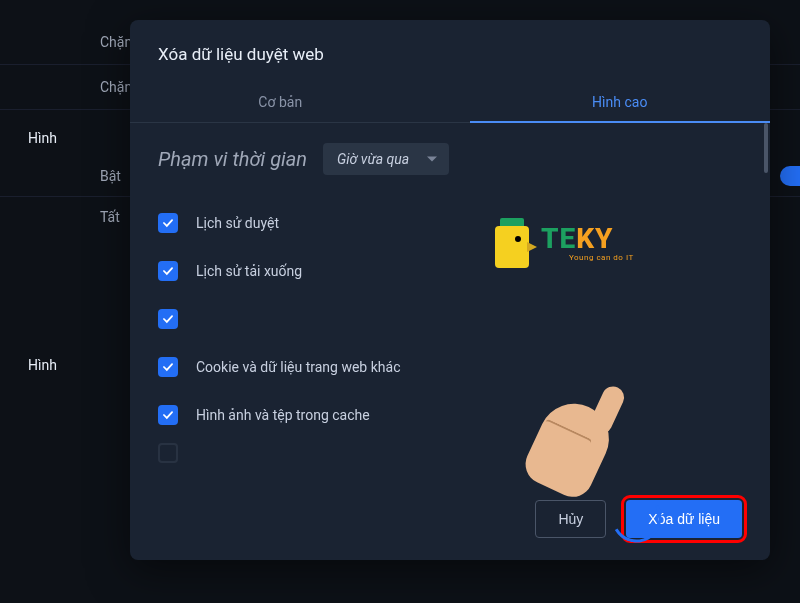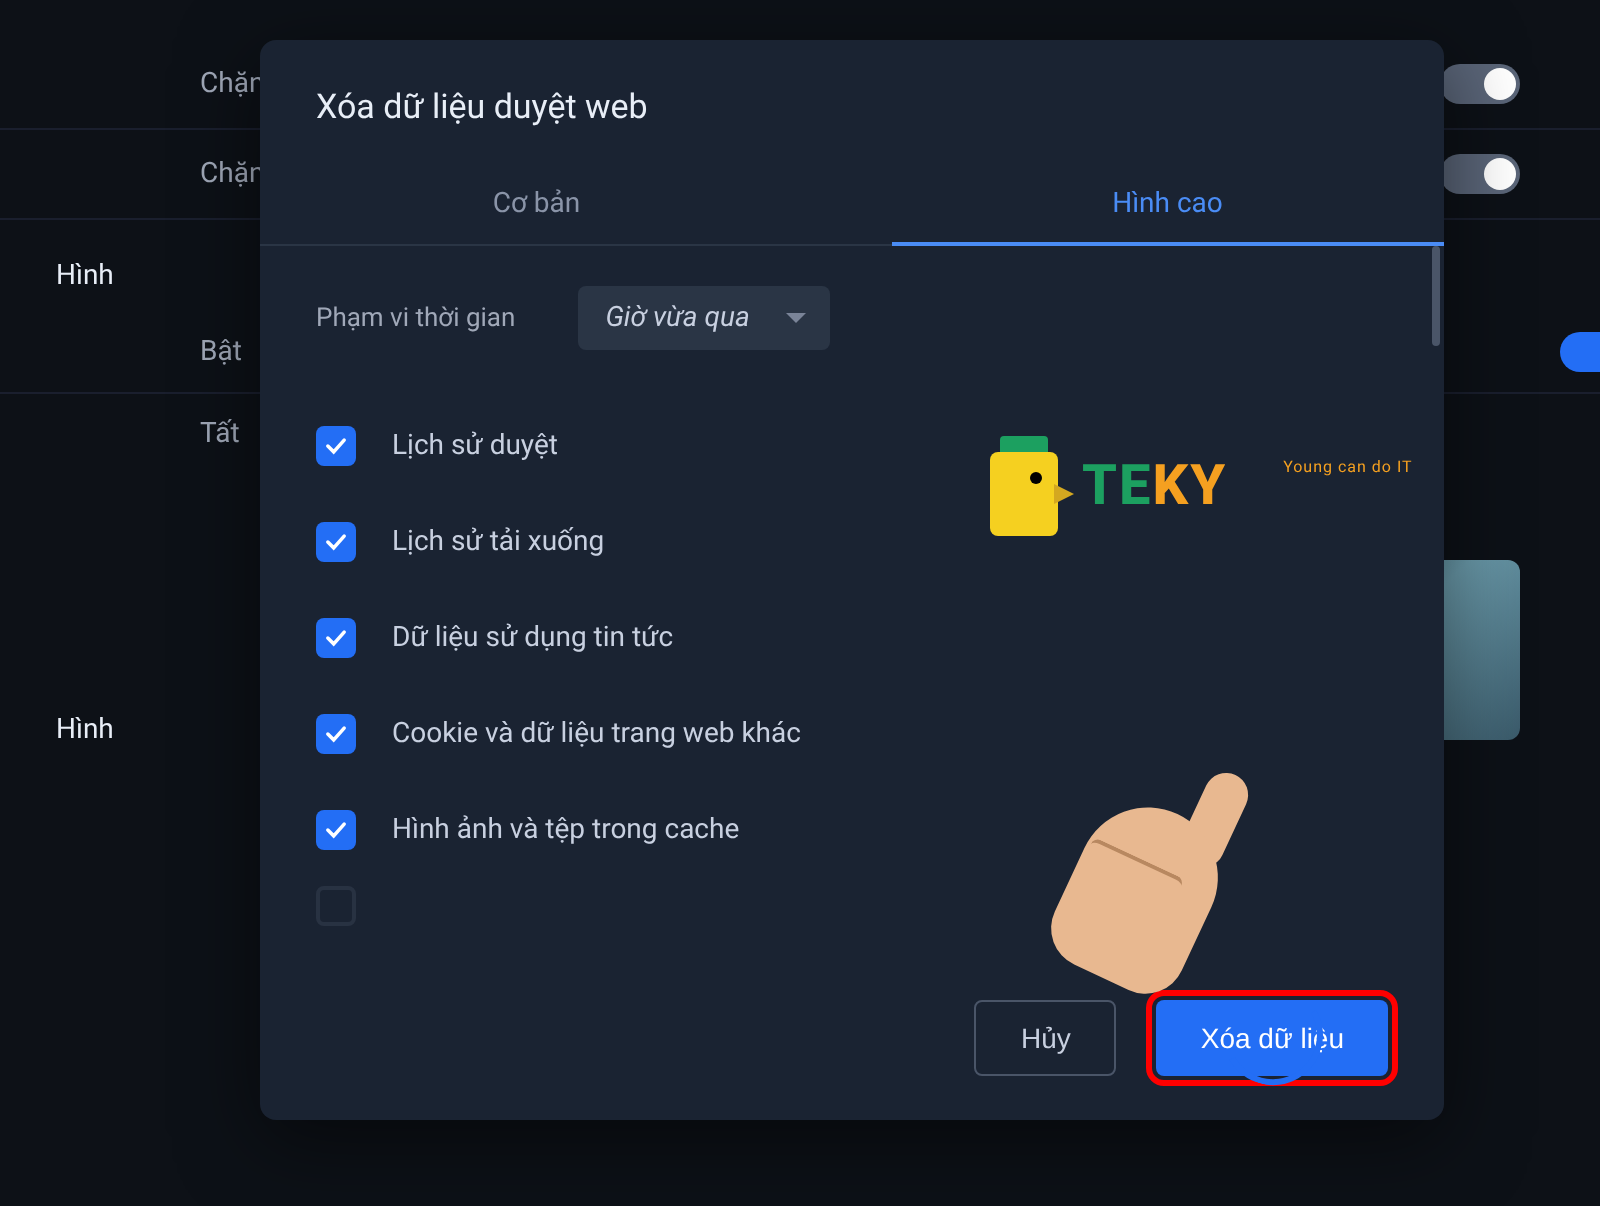--- a/index.html
+++ b/index.html
@@ -73,21 +73,21 @@
       height: 90px;
       background: linear-gradient(135deg, #4a7a8a 0%, #6a9aaa 50%, #3a5a6a 100%);
       border-radius: 6px;
     }
     
     
     .modal {
       position: absolute;
       top: 20px;
       left: 130px;
-      width: 592px;
+      width: 640px;
       height: 540px;
       background: #1a2332;
       border-radius: 8px;
       box-shadow: 0 10px 40px rgba(0,0,0,0.5);
       display: flex;
       flex-direction: column;
     }
     
     .modal-title {
       color: #e8eef7;
@@ -143,22 +143,23 @@
     }
     
     .time-range-row {
       display: flex;
       align-items: center;
       margin-bottom: 24px;
     }
     
     .time-label {
       color: #a0a8b8;
-      font-size: 13px;
-      margin-right: 31px;
+      font-size: 20px;
+      margin-right: 16px;
+      font-style: italic;
     }
     
     .dropdown {
       background: #2a3545;
       color: #c8d0e0;
       padding: 8px 40px 8px 14px;
       border-radius: 4px;
       font-size: 14px;
       position: relative;
       cursor: pointer;
@@ -291,21 +292,21 @@
       border-bottom: 5px solid transparent;
       border-left: 10px solid #d4a820;
       position: absolute;
       top: 24px;
       left: 32px;
     }
     
     .teky-text {
       margin-left: 4px;
       display: flex;
-      flex-direction: row;
+      flex-direction: column;
     }
     
     .teky-main {
       font-size: 28px;
       font-weight: 800;
       letter-spacing: 1px;
       line-height: 1;
     }
     
     .teky-tagline {
@@ -432,21 +433,20 @@
       </div>
       <span class="check-label">Lịch sử tải xuống</span>
     </div>
 
     <div class="check-item">
       <div class="checkbox">
         <svg viewBox="0 0 24 24" fill="none" stroke="#fff" stroke-width="3" stroke-linecap="round">
             <polyline points="5,12 10,17 19,7"></polyline>
           </svg>
       </div>
-      <span class="check-label">Dữ liệu sử dụng tin tức</span>
     </div>
 
     <div class="check-item">
       <div class="checkbox">
         <svg viewBox="0 0 24 24" fill="none" stroke="#fff" stroke-width="3" stroke-linecap="round">
             <polyline points="5,12 10,17 19,7"></polyline>
           </svg>
       </div>
       <span class="check-label">Cookie và dữ liệu trang web khác</span>
     </div>

